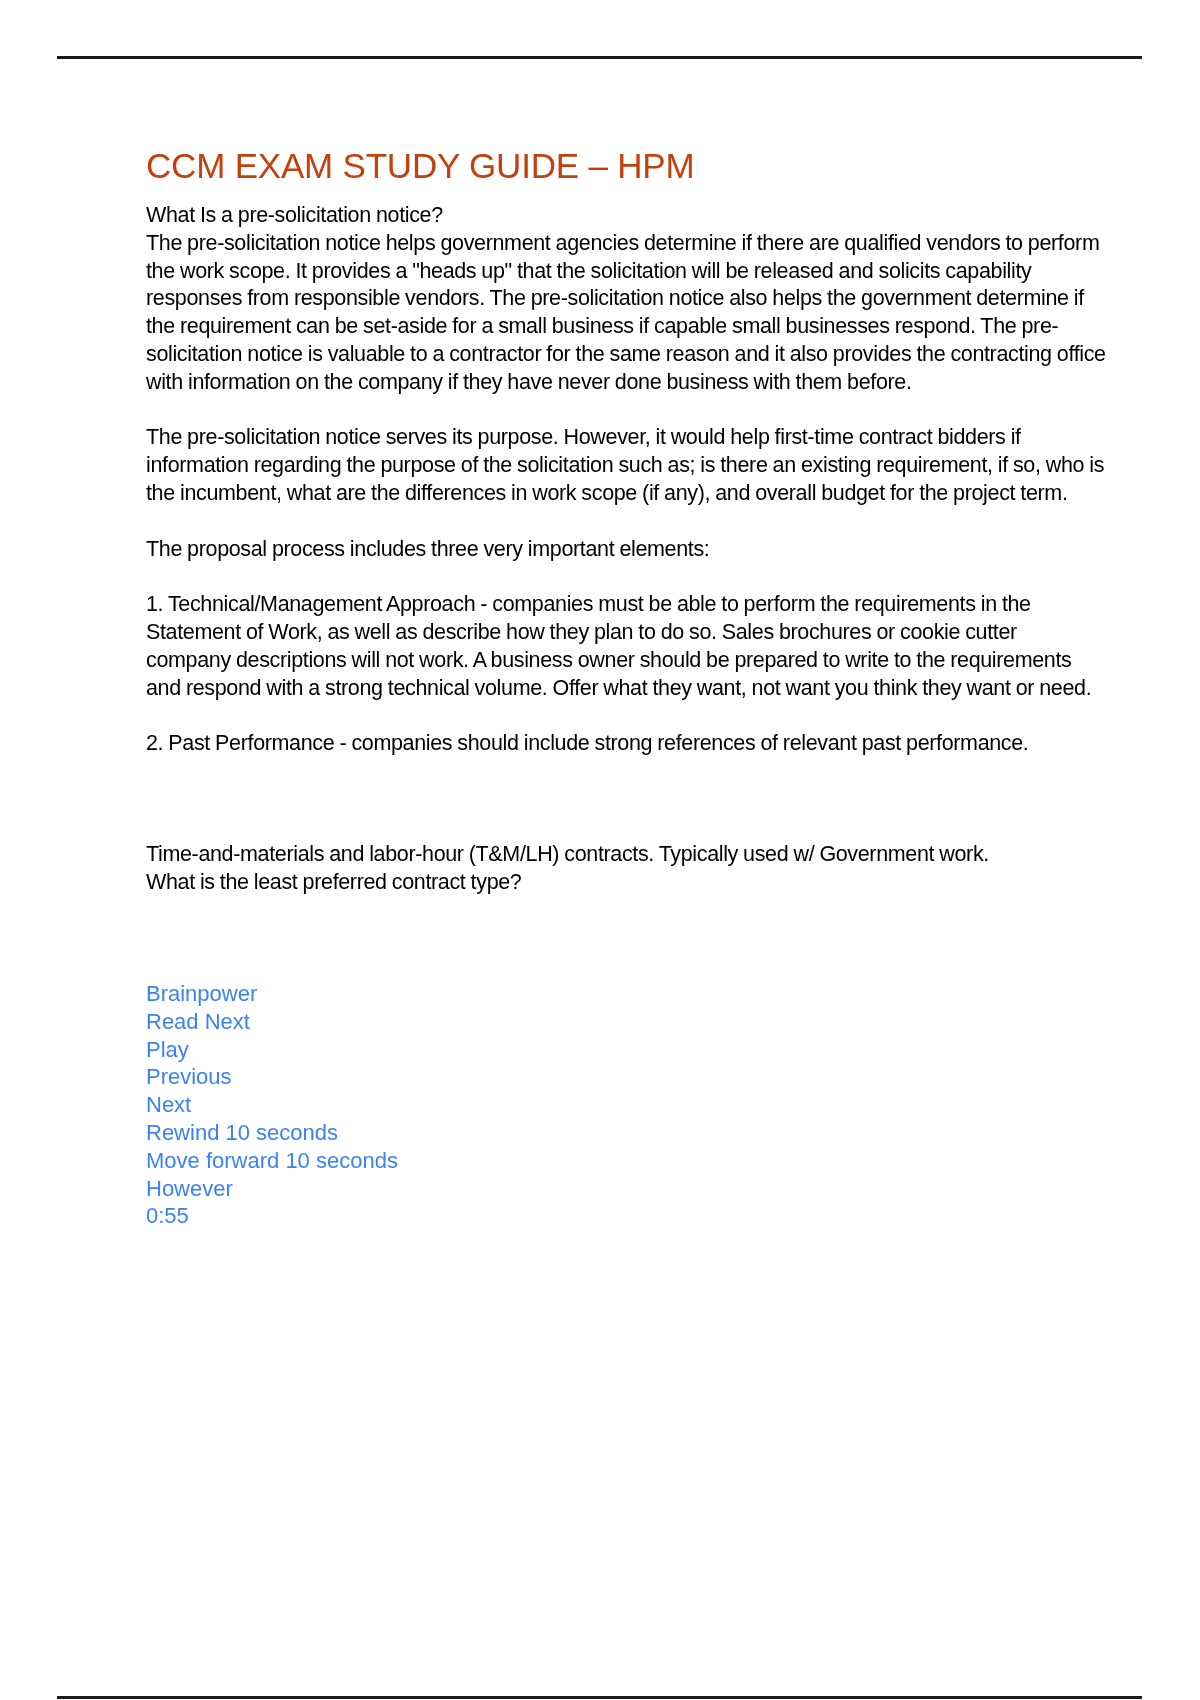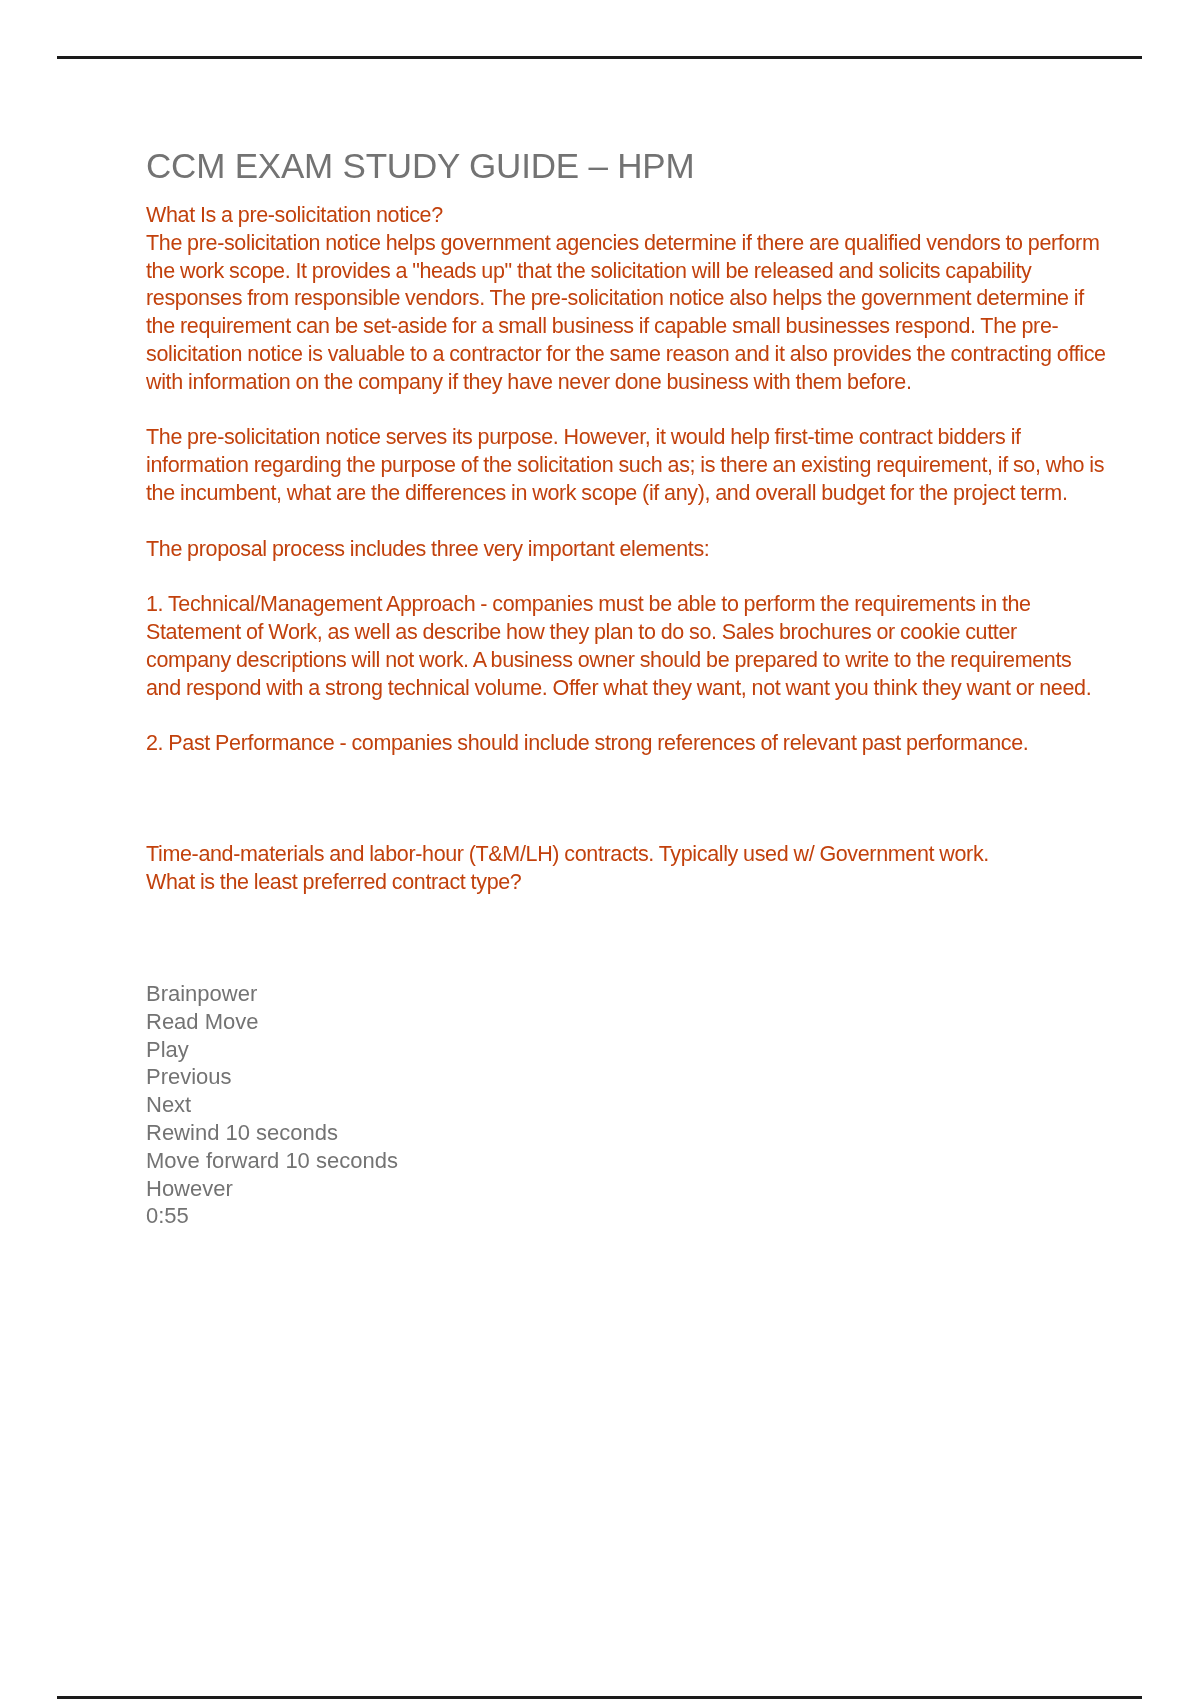--- a/index.html
+++ b/index.html
@@ -30,41 +30,41 @@
       left: 146px;
       top: 146px;
       width: 960px;
     }
     .title {
       font-size: 35px;
       line-height: 40px;
       font-weight: normal;
       margin: 0 0 16px 0;
       letter-spacing: -0.2px;
-      color: #737373;
+      color: #c2410c;
     }
     .block {
       font-size: 21.5px;
       line-height: 27.8px;
       margin: 0;
       letter-spacing: -0.35px;
       word-spacing: -0.5px;
-      color: #c2410c;
+      color: #000000;
     }
     .gap { height: 27.8px; }
     .gap-2 { height: 55.6px; }
     .gap-3 { height: 83px; }
 
     .media-list {
       list-style: none;
       margin: 0;
       padding: 0;
       font-size: 22px;
       line-height: 27.8px;
-      color: #737373;
+      color: #3b82f6;
     }
     .media-list li {
       cursor: pointer;
     }
   </style>
 </head>
 <body>
 
 <div class="rule rule-top"></div>
 
@@ -89,21 +89,21 @@
 
   <div>
     <p class="block">Time-and-materials and labor-hour (T&amp;M/LH) contracts. Typically used w/ Government work.</p>
     <p class="block">What is the least preferred contract type?</p>
   </div>
 
   <div class="gap-3"></div>
 
   <ul class="media-list">
     <li>Brainpower</li>
-    <li>Read Move</li>
+    <li>Read Next</li>
     <li>Play</li>
     <li>Previous</li>
     <li>Next</li>
     <li>Rewind 10 seconds</li>
     <li>Move forward 10 seconds</li>
     <li>However</li>
     <li>0:55</li>
   </ul>
 </div>
 

